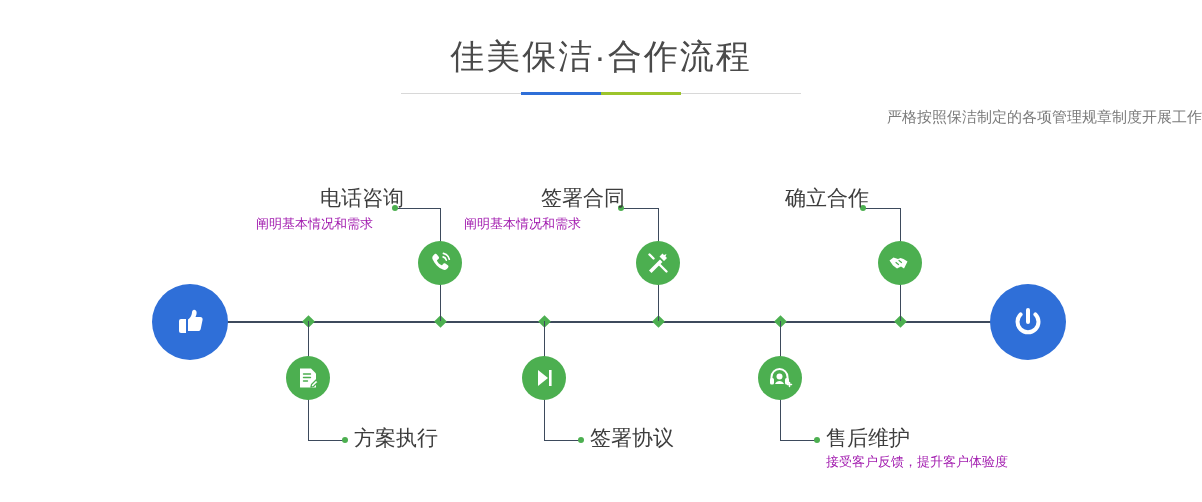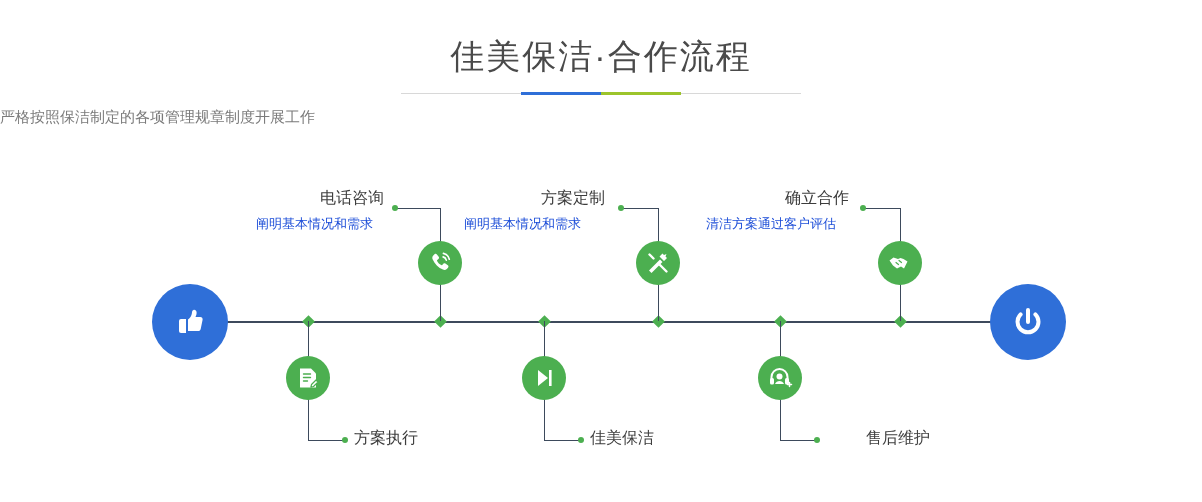--- a/index.html
+++ b/index.html
@@ -61,21 +61,21 @@
     top: 0;
     width: 80px;
     height: 3px;
     background: #9cc42b;
   }
   .subtitle {
     position: absolute;
     left: 0;
     top: 105px;
     width: 1202px;
-    text-align: left;
+    text-align: right;
     font-size: 15px;
     color: #7b7b7b;
     line-height: 24px;
   }
 
   
   .axis {
     position: absolute;
     left: 190px;
     top: 321px;
@@ -143,29 +143,29 @@
     background: #4caf50;
     display: flex;
     align-items: center;
     justify-content: center;
   }
   .badge svg { display: block; }
 
   
   .lbl-main {
     position: absolute;
-    font-size: 16px;
+    font-size: 21px;
     color: #3d3d3d;
     white-space: nowrap;
     line-height: 22px;
   }
   .lbl-sub {
     position: absolute;
     font-size: 13px;
-    color: #1d4ed8;
+    color: #a21caf;
     white-space: nowrap;
     line-height: 20px;
   }
 </style>
 </head>
 <body>
 
 <div id="canvas">
 
   <div class="title">佳美保洁·合作流程</div>
@@ -234,63 +234,63 @@
   <div class="badge" style="left:636px; top:241px;">
     <span>
       <svg width="26" height="26" viewBox="0 0 26 26" aria-hidden="true">
         <path d="M4 20.5l11-11 2.5 2.5-11 11z" fill="#ffffff"></path>
         <path d="M14.5 6.5l3-3 1.5 1.5 2.5-1-1 2.5 1.5 1.5-3 3z" fill="#ffffff"></path>
         <path d="M21.5 21.5l-8-8" stroke="#ffffff" stroke-width="2.4" stroke-linecap="round"></path>
         <path d="M4.5 4.5l4 4" stroke="#ffffff" stroke-width="2.4" stroke-linecap="round"></path>
       </svg>
     </span>
   </div>
-  <div class="lbl-main" style="left:541px; top:187px;">方案定制</div>
+  <div class="lbl-main" style="left:541px; top:187px;">签署合同</div>
   <div class="lbl-sub" style="left:464px; top:214px;">阐明基本情况和需求</div>
 
   <div class="diamond" style="left:540px;"></div>
   <div class="vline" style="left:544px; top:321px; height:119px;"></div>
   <div class="hline" style="left:544px; top:440px; width:36px;"></div>
   <div class="dot" style="left:578px; top:437px;"></div>
   <div class="badge" style="left:522px; top:356px;">
     <span>
       <svg width="26" height="26" viewBox="0 0 26 26" aria-hidden="true">
         <path d="M7 5l10 8-10 8z" fill="#ffffff"></path>
         <rect x="18" y="5" width="2.6" height="16" fill="#ffffff"></rect>
       </svg>
     </span>
   </div>
-  <div class="lbl-main" style="left:590px; top:427px;">佳美保洁</div>
+  <div class="lbl-main" style="left:590px; top:427px;">签署协议</div>
 
   <div class="diamond" style="left:896px;"></div>
   <div class="vline" style="left:900px; top:208px; height:113px;"></div>
   <div class="hline" style="left:864px; top:208px; width:36px;"></div>
   <div class="dot" style="left:860px; top:205px;"></div>
   <div class="badge" style="left:878px; top:241px;">
     <span>
       <svg width="26" height="26" viewBox="0 0 26 26" aria-hidden="true">
         <path d="M2.5 10.5l4-3 4.5 1.5 2.5-1 3 1 4 2.5-3.5 7-3-2-4 2-4-3z" fill="#ffffff"></path>
         <path d="M9 12.5l2.5 2M12 10.5l2.5 2" stroke="#4caf50" stroke-width="1.2" stroke-linecap="round"></path>
       </svg>
     </span>
   </div>
   <div class="lbl-main" style="left:785px; top:187px;font-family:Liberation Serif, serif;">确立合作</div>
-  <div class="lbl-sub" style="left:706px; top:214px;">清洁方案通过客户评估</div>
 
   <div class="diamond" style="left:776px;"></div>
   <div class="vline" style="left:780px; top:321px; height:119px;"></div>
   <div class="hline" style="left:780px; top:440px; width:36px;"></div>
   <div class="dot" style="left:814px; top:437px;"></div>
   <div class="badge" style="left:758px; top:356px;">
     <span>
       <svg width="26" height="26" viewBox="0 0 26 26" aria-hidden="true">
         <path d="M4.5 14v-2a8 8 0 0 1 16 0v2" stroke="#ffffff" stroke-width="2" fill="none" stroke-linecap="round"></path>
         <rect x="3" y="13" width="4" height="6.5" rx="1.6" fill="#ffffff"></rect>
         <rect x="18" y="13" width="4" height="6.5" rx="1.6" fill="#ffffff"></rect>
         <circle cx="12.5" cy="11.5" r="3" fill="#ffffff"></circle>
         <path d="M8 19c.8-2 2.6-3 4.5-3s3.7 1 4.5 3z" fill="#ffffff"></path>
         <path d="M20.5 19.5h4M22.5 17.5v4" stroke="#ffffff" stroke-width="1.5" stroke-linecap="round"></path>
       </svg>
     </span>
   </div>
-  <div class="lbl-main" style="left:826px; top:427px;margin-left:40px;">售后维护</div>
+  <div class="lbl-main" style="left:826px; top:427px;">售后维护</div>
+  <div class="lbl-sub" style="left:826px; top:452px;">接受客户反馈，提升客户体验度</div>
 
 </div>
 
 </body></html>

